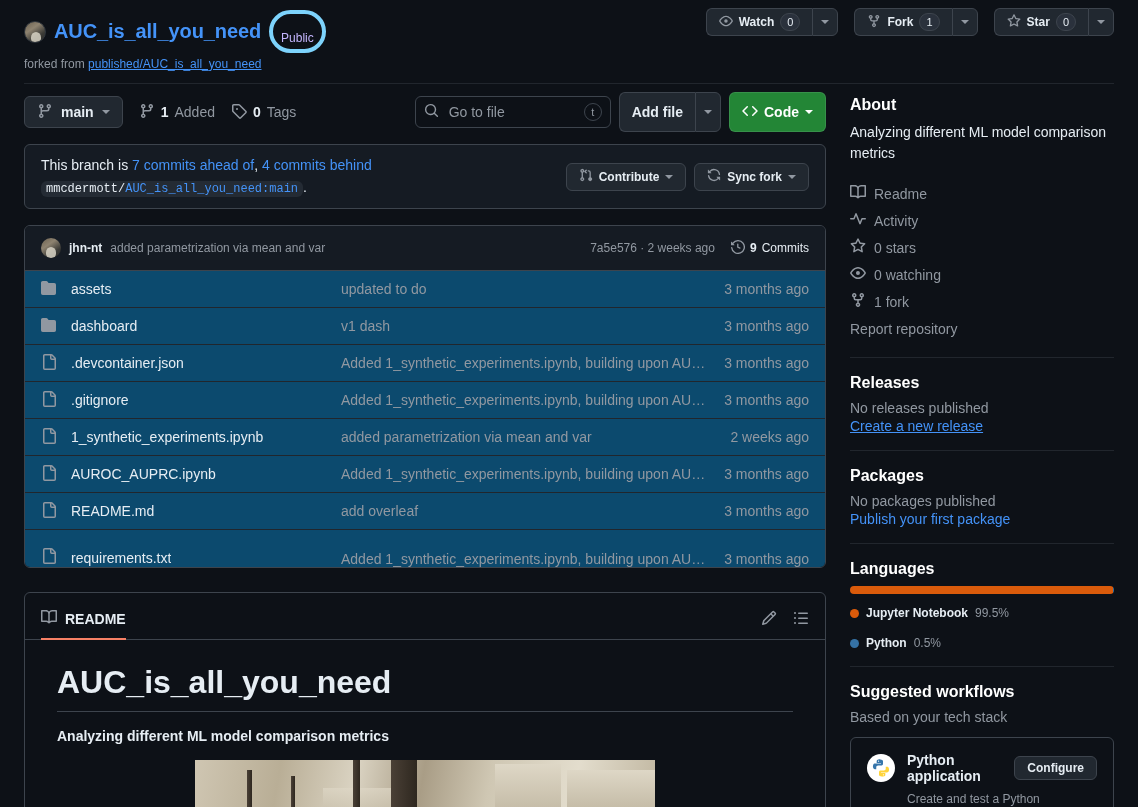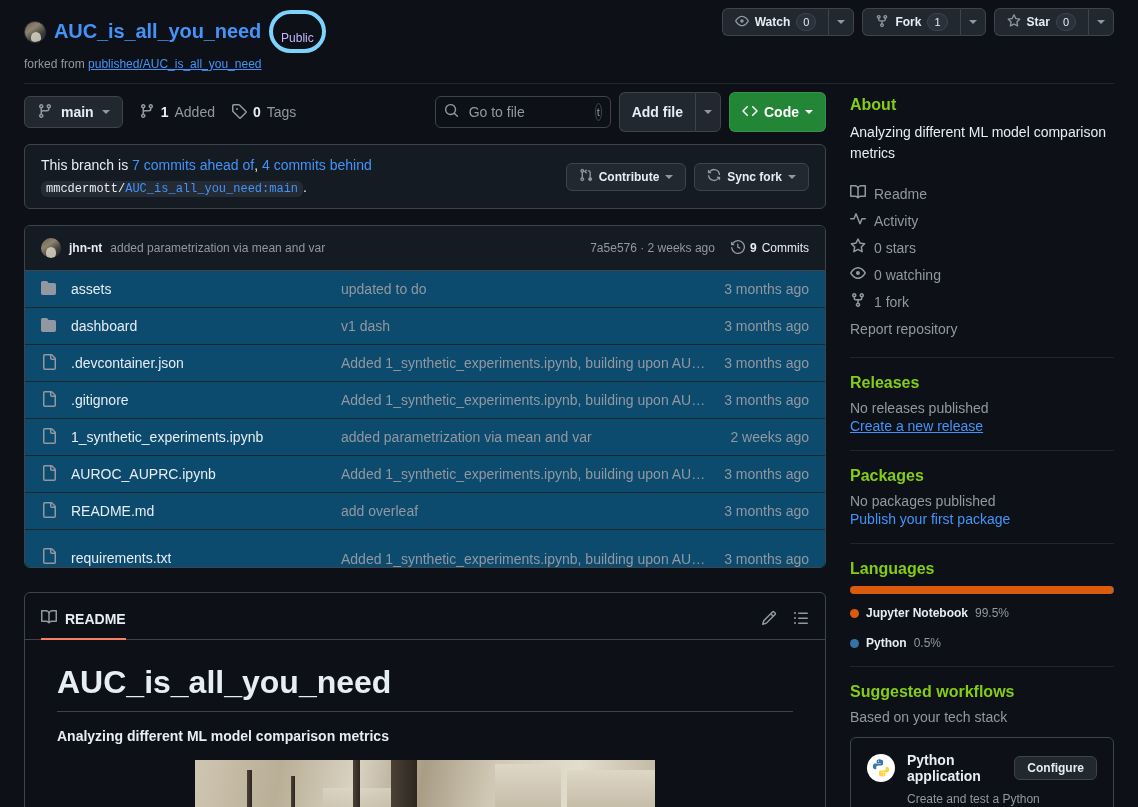--- a/index.html
+++ b/index.html
@@ -34,21 +34,21 @@
     font-size: 12px; color: #c4b5fd; border: 4px solid #7dd3fc;
     border-radius: 2em; padding: 15px 8px 2px; line-height: 18px;
   }
   .forked-from {
     margin-top: 4px; font-size: 12px; color: #9198a1;
   }
   .forked-from a { text-decoration: underline; font-size: 12px; }
 
   .header-actions {
     position: absolute; right: 24px; top: 8px;
-    display: flex; gap: 8px; align-items: center;
+    display: flex; gap: 16px; align-items: center;
   }
   .btn-group { display: flex; align-items: stretch; }
   .btn {
     background: #212830; border: 1px solid #3d444d; color: #e6edf3;
     border-radius: 6px; font-size: 12px; font-weight: 600;
     padding: 0 12px; height: 28px; display: flex; align-items: center;
     gap: 6px; cursor: pointer; white-space: nowrap;
     font-family: "Liberation Sans", sans-serif;
   }
   .btn-group .btn:first-child { border-top-right-radius:0; border-bottom-right-radius:0; border-right:none; }
@@ -71,21 +71,21 @@
   .toolbar { display: flex; align-items: center; gap: 16px; height: 32px; }
   .branch-btn {
     background: #212830; border: 1px solid #3d444d; border-radius: 6px;
     height: 32px; display:flex; align-items:center; gap:8px; padding: 0 12px;
     font-size: 14px; font-weight: 600; cursor: pointer;
   }
   .meta-link { font-size: 14px; color: #9198a1; display: flex; align-items: center; gap: 6px; cursor: pointer; }
   .meta-link b { color: #e6edf3; font-weight: 600; }
   .toolbar-right { margin-left: auto; display: flex; align-items: center; gap: 8px; }
   .search-box {
-    width: 176px; height: 32px; background: #0d1117; border: 1px solid #3d444d;
+    width: 196px; height: 32px; background: #0d1117; border: 1px solid #3d444d;
     border-radius: 6px; display: flex; align-items: center; padding: 0 8px; gap: 8px;
   }
   .search-box input {
     background: transparent; border: none; outline: none; color: #e6edf3;
     font-size: 14px; width: 120px; font-family: "Liberation Sans", sans-serif;
   }
   .search-box input::placeholder { color: #9198a1; }
   .kbd {
     border: 1px solid #3d444d; border-radius: 50%; width: 18px; height: 18px;
     font-size: 11px; color: #9198a1; display: flex; align-items: center; justify-content: center;
@@ -169,21 +169,21 @@
     margin: 16px auto 0 auto; width: 460px; height: 120px; display:block;
     background:
       radial-gradient(ellipse 70px 50px at 28% 92%, #241a12 0%, rgba(36,26,18,0) 60%),
       linear-gradient(100deg,#cfc6b2 0%,#b9ae96 18%,#dad3c2 34%,#a99d86 48%,#cfc7b3 62%,#e3ddcd 80%,#bcb29b 100%);
     position: relative; overflow: hidden;
   }
   .tree { position:absolute; bottom:0; background: linear-gradient(90deg,#4a4036,#2e271f); }
   .bldg { position:absolute; background: linear-gradient(180deg,#ded7c6,#b5ab94); }
 
   
-  .side-h { font-size: 16px; font-weight: 600; color: #84cc16; margin: 0 0 8px 0; }
+  .side-h { font-size: 16px; font-weight: 600; color: #ffffff; margin: 0 0 8px 0; }
   .side-desc { font-size: 14px; color: #e6edf3; line-height: 1.5; margin: 0 0 16px 0; }
   .side-item {
     display: flex; align-items: center; gap: 8px; font-size: 14px;
     color: #9198a1; padding: 4px 0; cursor: pointer;
   }
   .side-sep { border: none; border-top: 1px solid #21262d; margin: 16px 0; }
   .side-muted { font-size: 14px; color: #9198a1; margin: 0 0 2px 0; }
   .side-link { font-size: 14px; display:block; }
   .lang-bar {
     display: flex; height: 8px; border-radius: 6px; overflow: hidden; margin: 4px 0 12px 0;

